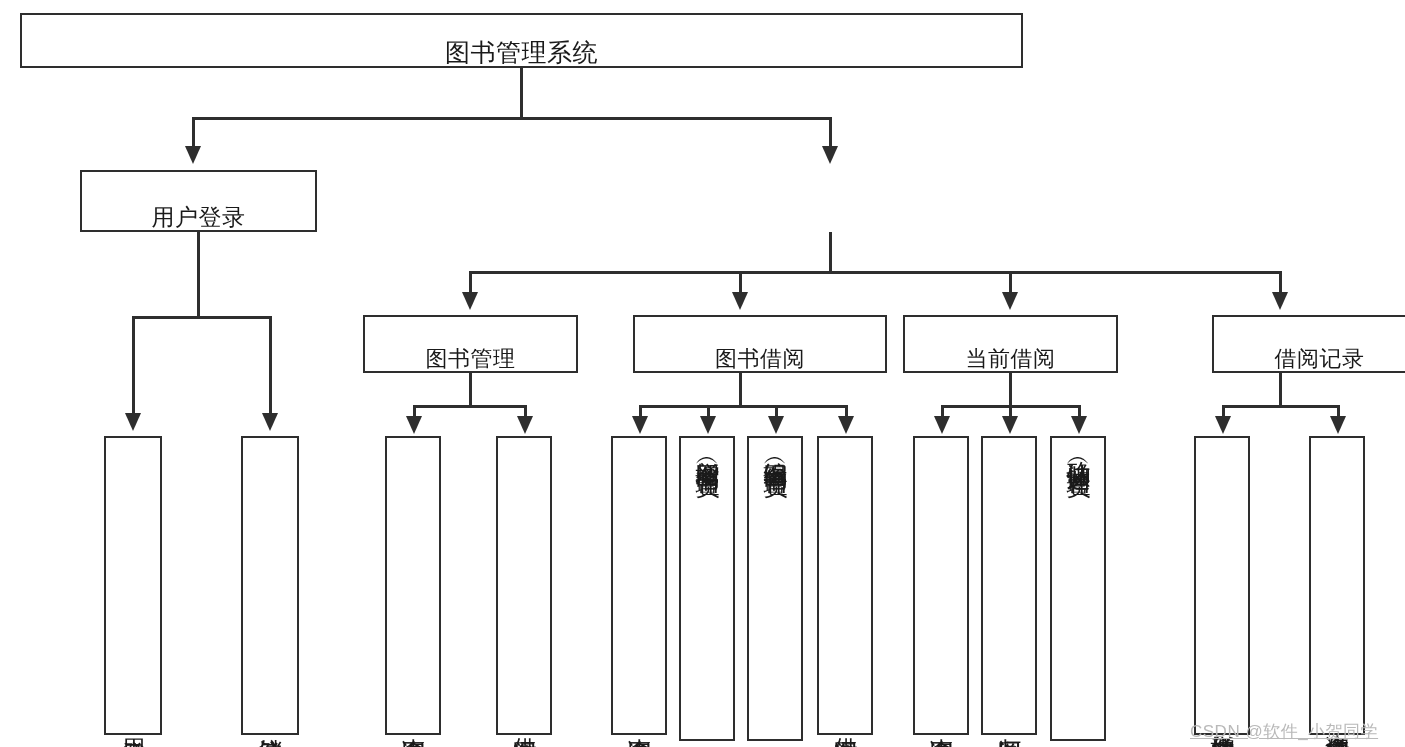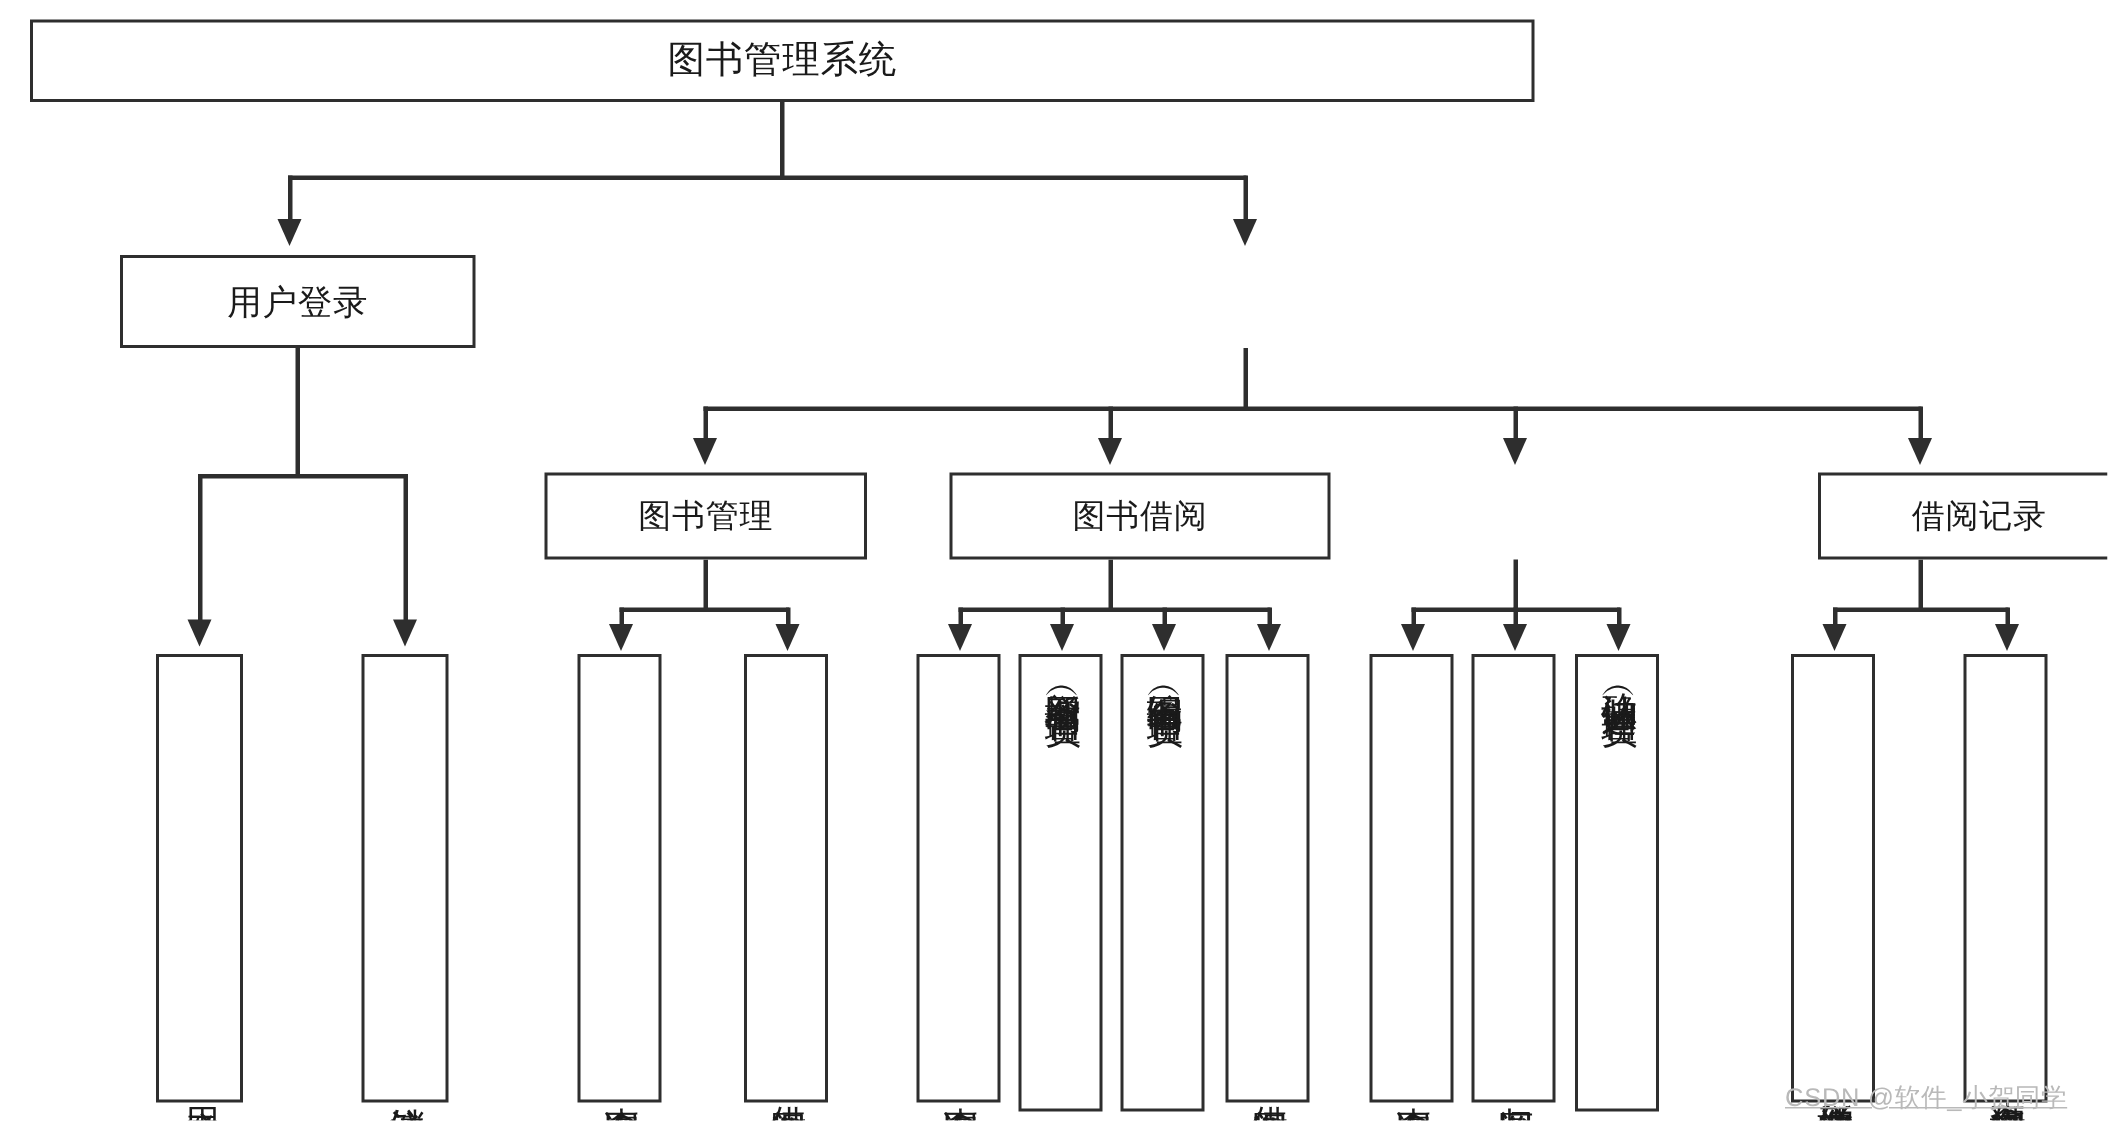--- a/index.html
+++ b/index.html
@@ -14,21 +14,21 @@
     background:#ffffff;
     overflow:hidden;
   }
   
   .node{
     position:absolute;
     box-sizing:border-box;
     border:2.5px solid #2e2e2e;
     background:#ffffff;
     display:flex;
-    align-items:center;
+    align-items:flex-end;
     justify-content:center;
     color:#1a1a1a;
   }
   .node .label{
     line-height:1.08;
     letter-spacing:0.5px;
     white-space:nowrap;
   }
   .node.root .label{font-size:25px;}
   .node.lvl2 .label{font-size:23px;}
@@ -151,20 +151,23 @@
 
 
   <div class="node lvl3" style="left:363px; top:315px; width:215px; height:58px;">
     <span class="label">图书管理</span>
   </div>
 
   <div class="node lvl3" style="left:633px; top:315px; width:254px; height:58px;">
     <span class="label">图书借阅</span>
   </div>
 
+  <div class="node lvl3" style="left:903px; top:315px; width:215px; height:58px;">
+    <span class="label">当前借阅</span>
+  </div>
 
   <div class="node lvl3" style="left:1172px; top:315px; width:215px; height:58px;margin-left:40px;">
     <span class="label">借阅记录</span>
   </div>
 
   <div class="node leaf" style="left:104px; top:436px; width:58px; height:299px;">
     <span class="label">用户登录</span>
   </div>
   <div class="node leaf" style="left:241px; top:436px; width:58px; height:299px;">
     <span class="label">注销登录</span>

